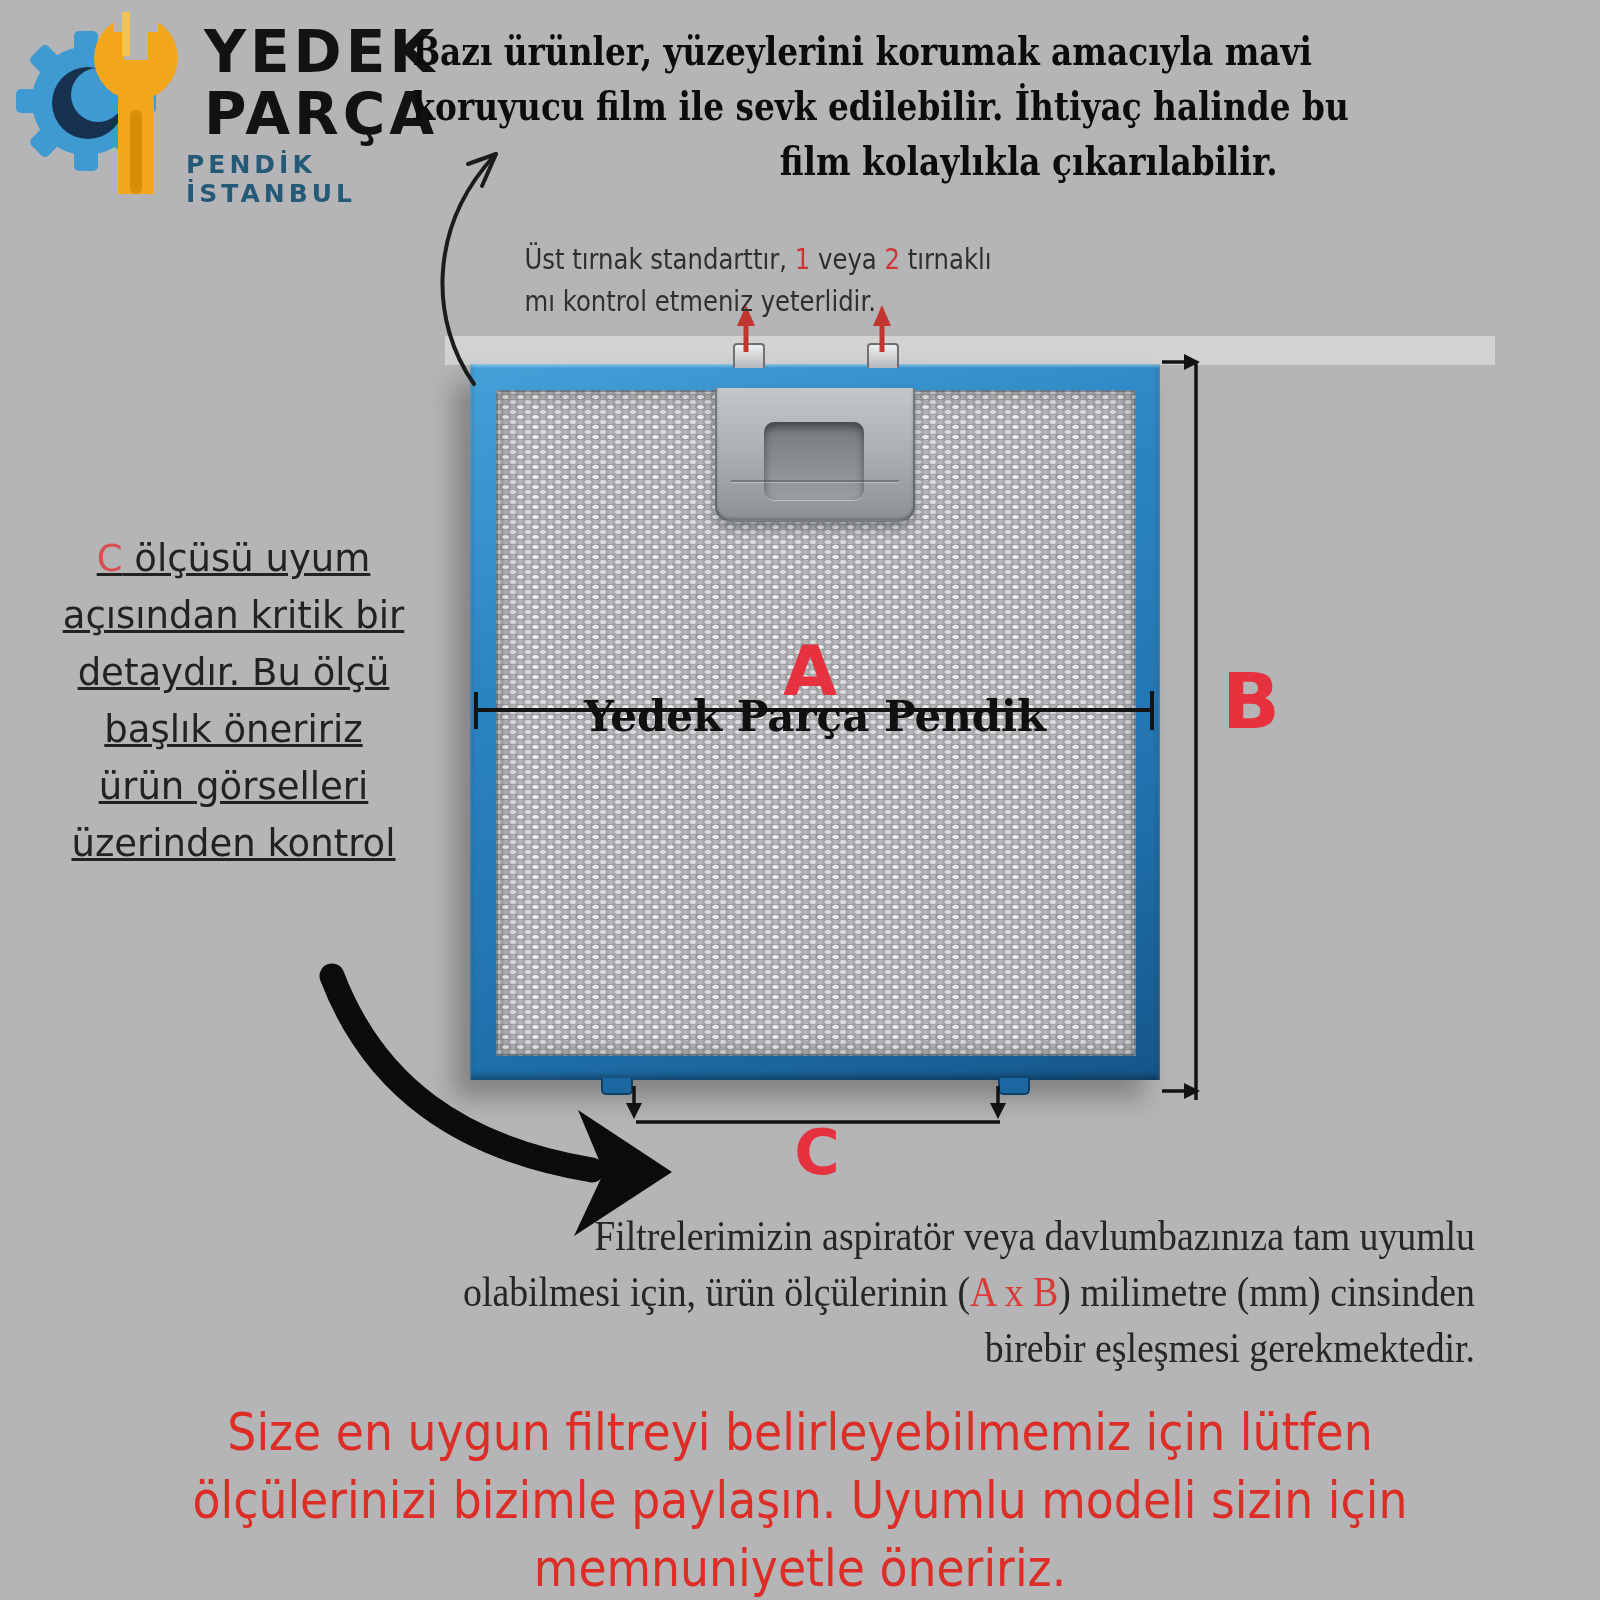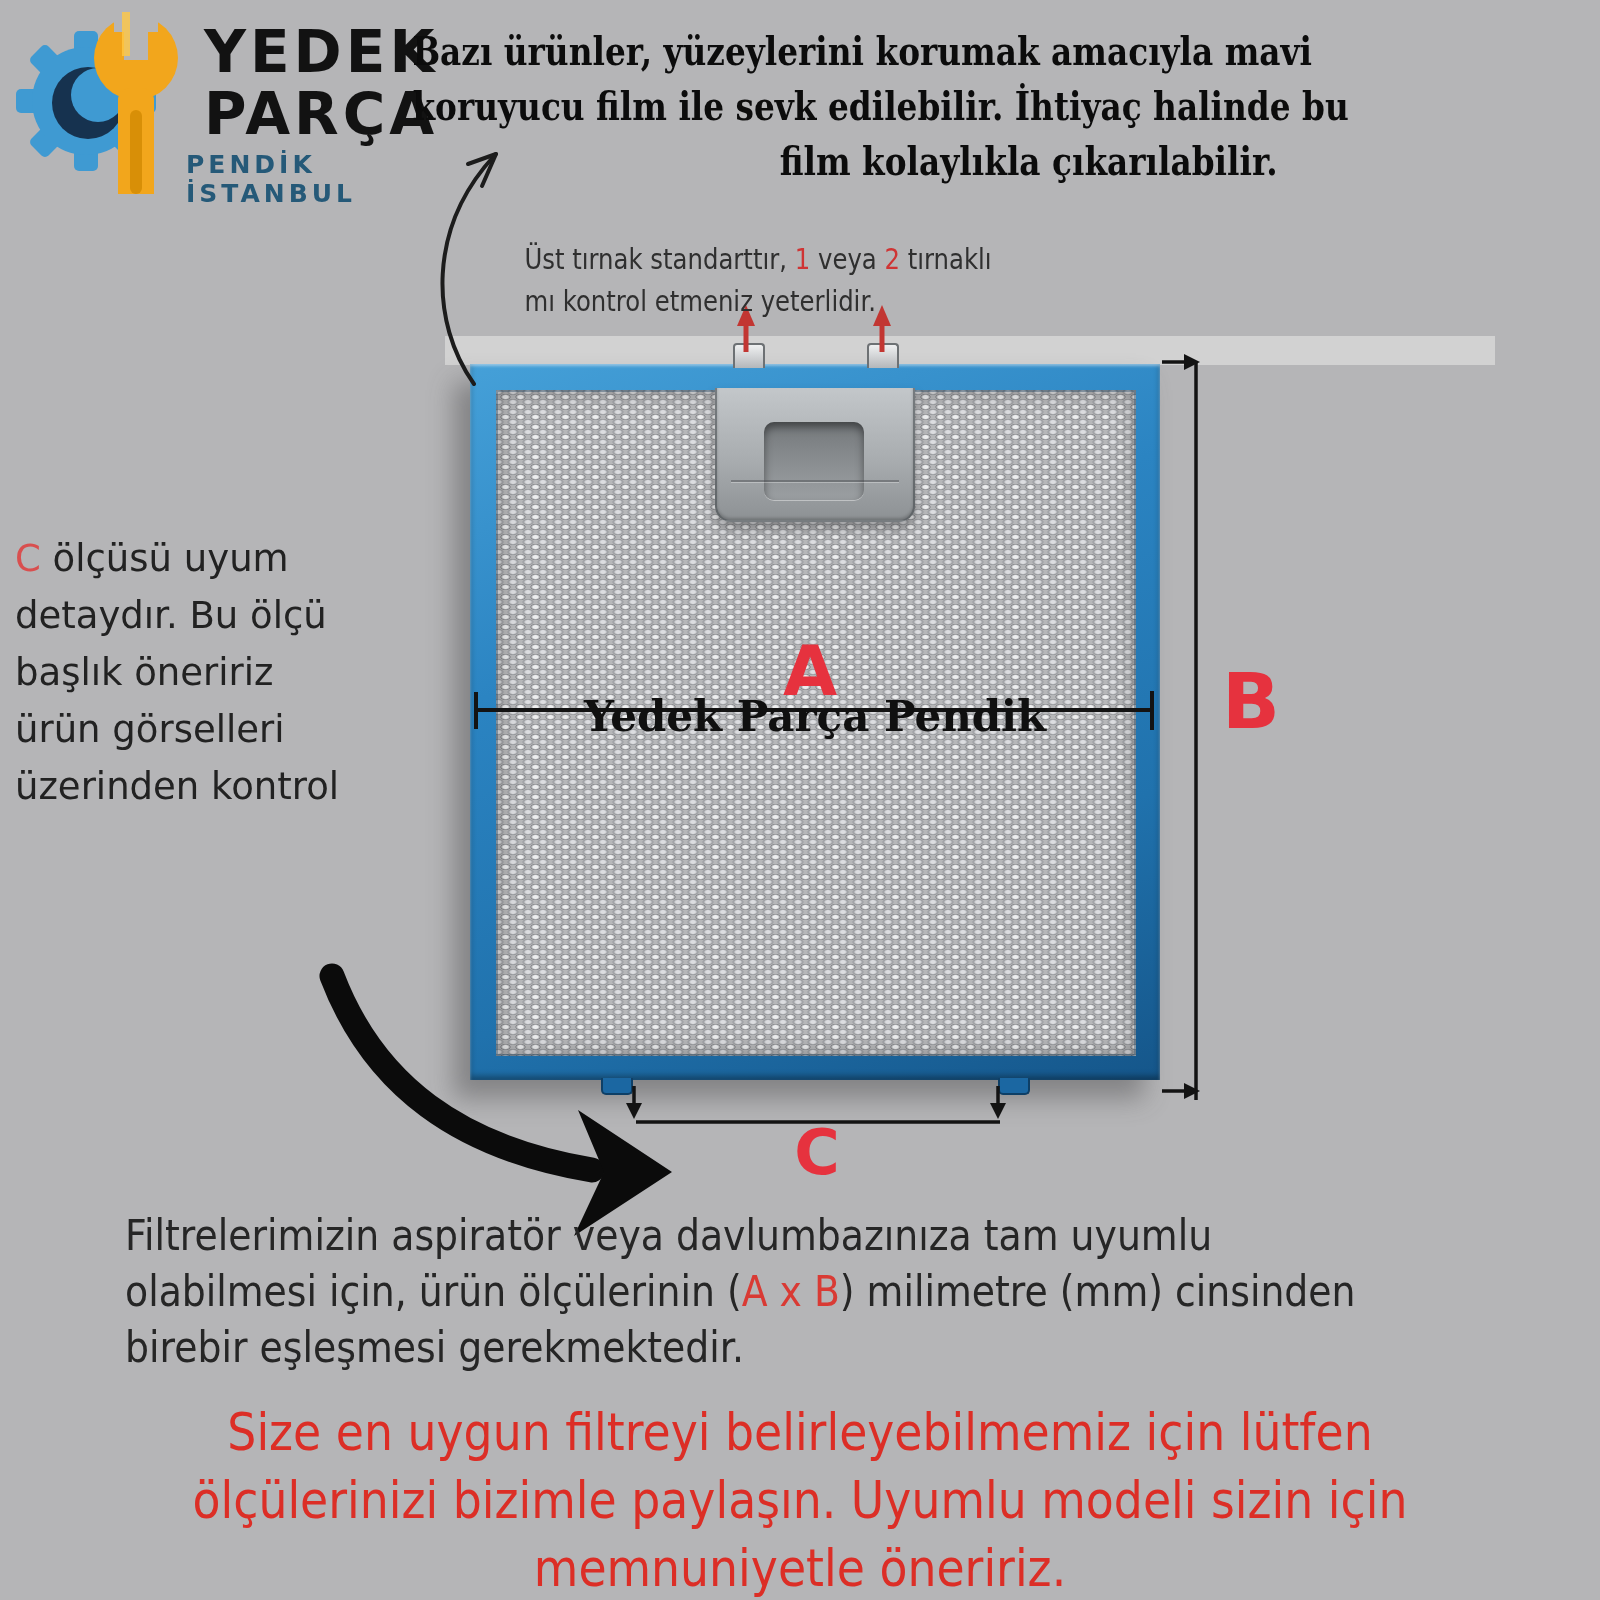--- a/index.html
+++ b/index.html
@@ -83,28 +83,28 @@
   #label-a{left:760px;top:636px;width:100px;font-size:70px;line-height:70px;}
   #label-b{left:1196px;top:664px;width:110px;font-size:76px;line-height:76px;}
   #label-c{left:772px;top:1122px;width:90px;font-size:62px;line-height:62px;}
 
   
   #watermark{left:470px;top:692px;width:690px;z-index:5;text-align:center;
     font-family:"DejaVu Serif","Liberation Serif",serif;font-weight:bold;
     font-size:42px;color:#101010;white-space:nowrap;}
 
   
-  #left-note{left:15px;top:530px;width:455px;z-index:5;
-    color:#222;font-size:37px;line-height:57px;}
+  #left-note{left:6px;top:530px;width:455px;z-index:5;text-align:center;
+    color:#222;font-size:37px;line-height:57px;text-decoration:underline;}
   #left-note div{white-space:nowrap;}
   .red-c{color:#d94f4f;}
 
   
-  #fit-note{left:50px;top:1208px;width:1500px;z-index:5;text-align:left;
-    color:#262626;font-size:42px;line-height:56px;}
+  #fit-note{left:50px;top:1208px;width:1500px;z-index:5;text-align:right;
+    color:#262626;font-size:42px;line-height:56px;font-family:Liberation Serif, serif;}
   #fit-note .fn{display:block;white-space:nowrap;transform:scaleX(.9);transform-origin:50% 50%;}
   .red-ab{color:#d93a34;}
 
   
   #cta{left:50px;top:1398px;width:1500px;z-index:5;text-align:center;
     color:#dc2e26;font-size:52px;line-height:68px;}
   #cta .cl{display:block;white-space:nowrap;transform:scaleX(.88);transform-origin:50% 50%;}
 </style>
 </head>
 <body>
@@ -213,20 +213,21 @@
 </svg>
 
 <div class="abs dim-label" id="label-a">A</div>
 <div class="abs dim-label" id="label-b">B</div>
 <div class="abs dim-label" id="label-c">C</div>
 
 <div class="abs" id="watermark">Yedek Parça Pendik</div>
 
 <div class="abs" id="left-note">
   <div><span class="red-c">C</span><span> ölçüsü uyum</span></div>
+  <div>açısından kritik bir</div>
   <div>detaydır. Bu ölçü</div>
   <div>başlık öneririz</div>
   <div>ürün görselleri</div>
   <div>üzerinden kontrol</div>
 </div>
 
 <div class="abs" id="fit-note">
   <span class="fn">Filtrelerimizin aspiratör veya davlumbazınıza tam uyumlu</span>
   <span class="fn"><span>olabilmesi için, ürün ölçülerinin (</span><span class="red-ab">A x B</span><span>) milimetre (mm) cinsinden</span></span>
   <span class="fn">birebir eşleşmesi gerekmektedir.</span>

